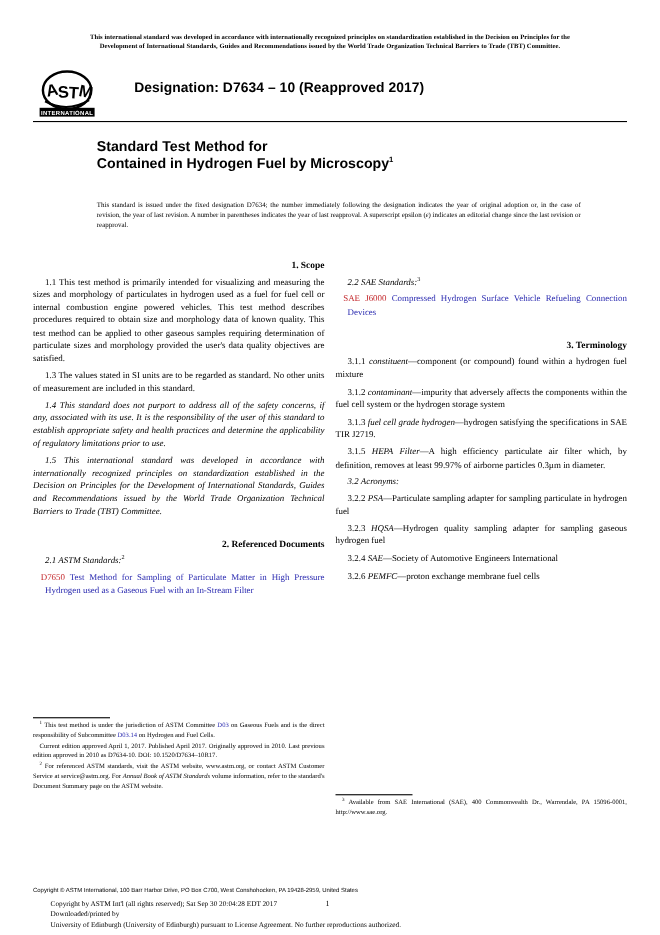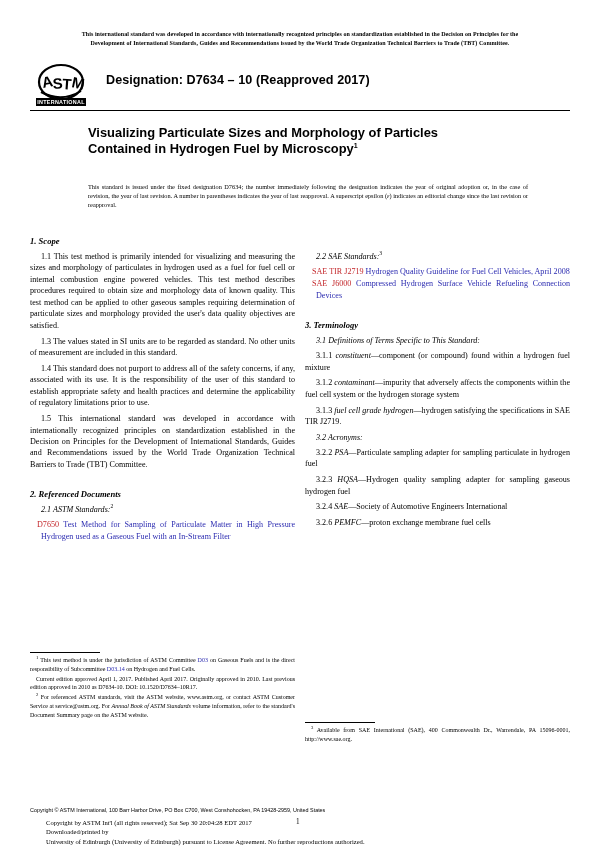--- a/index.html
+++ b/index.html
@@ -45,21 +45,21 @@
   }
   .astm-logo {
     position: absolute;
     left: 0; top: 0;
     width: 62px;
     height: 46px;
   }
   .astm-logo svg { display: block; }
   .designation {
     position: absolute;
-    left: 76px;
+    left: 92px;
     top: 11px;
     font-family: "Liberation Sans", "DejaVu Sans", sans-serif;
     font-size: 12.6px;
     font-weight: bold;
     letter-spacing: 0.005em;
   }
   .hrule {
     position: absolute;
     left: 30px;
     top: 110px;
@@ -108,32 +108,31 @@
     text-justify: inter-word;
   }
   .col-left  { left: 30px; }
   .col-right { left: 305px; }
 
   h2.sec {
     font-size: 8.6px;
     font-weight: bold;
     margin: 0 0 3.5px 0;
     padding: 0;
-    text-align: left;
+    text-align: right;
     line-height: 11.5px;
-    font-style: italic;
   }
   h2.sec.spaced { margin-top: 19px; }
 
   p.para {
     margin: 0 0 4.4px 0;
     text-indent: 11px;
   }
   p.para i, span.it { font-style: italic; }
-  p.para.allital { }
+  p.para.allital { font-style: italic; }
 
   p.subhead {
     margin: 0 0 3.4px 0;
     text-indent: 11px;
     font-style: italic;
   }
   p.subhead sup { font-style: normal; font-size: 5.6px; vertical-align: super; line-height: 0; }
 
   
   p.ref {
@@ -224,21 +223,21 @@
         </g>
         <rect x="6" y="36" width="50" height="8" fill="#000"></rect>
         <text x="31" y="42.4" text-anchor="middle" font-family="Liberation Sans, sans-serif" font-size="5.4" font-weight="bold" fill="#fff" letter-spacing="0.3">INTERNATIONAL</text>
       </svg>
     </div>
     <div class="designation">Designation: D7634 – 10 (Reapproved 2017)</div>
   </div>
   <div class="hrule"></div>
 
   <div class="title-block">
-    <div>Visualizing Particulate Sizes and Morphology of Particles</div>
+    <div>Standard Test Method for</div>
     <div><span>Contained in Hydrogen Fuel by Microscopy</span><sup>1</sup></div>
   </div>
 
   <div class="fixed-note">
     <span>This standard is issued under the fixed designation D7634; the number immediately following the designation indicates the year of original adoption or, in the case of revision, the year of last revision. A number in parentheses indicates the year of last reapproval. A superscript epsilon (</span><i>ε</i><span>) indicates an editorial change since the last revision or reapproval.</span>
   </div>
 
   <div class="col col-left">
 
     <h2 class="sec">1. Scope</h2>
@@ -260,36 +259,32 @@
   </div>
 
   <div class="col col-right">
 
     <p class="subhead" style="text-indent:0; font-style:normal; margin-bottom:4.0px;">
       <span class="ref-ttl">&nbsp;</span>
     </p>
 
     <p class="subhead"><span>2.2 SAE Standards:</span><sup>3</sup></p>
 
-    <p class="ref">
-      <span class="ref-id">SAE TIR J2719</span>
-      <span class="ref-ttl">Hydrogen Quality Guideline for Fuel Cell Vehicles, April 2008</span>
-    </p>
     <p class="ref last">
       <span class="ref-id">SAE J6000</span>
       <span class="ref-ttl">Compressed Hydrogen Surface Vehicle Refueling Connection Devices</span>
     </p>
 
     <h2 class="sec spaced">3. Terminology</h2>
 
-    <p class="subhead">3.1 Definitions of Terms Specific to This Standard:</p>
 
     <p class="para"><span>3.1.1</span> <i>constituent</i><span>—component (or compound) found within a hydrogen fuel mixture</span></p>
     <p class="para"><span>3.1.2</span> <i>contaminant</i><span>—impurity that adversely affects the components within the fuel cell system or the hydrogen storage system</span></p>
     <p class="para"><span>3.1.3</span> <i>fuel cell grade hydrogen</i><span>—hydrogen satisfying the specifications in SAE TIR J2719.</span></p>
+    <p class="para"><span>3.1.5</span> <i>HEPA Filter</i><span>—A high efficiency particulate air filter which, by definition, removes at least 99.97% of airborne particles 0.3µm in diameter.</span></p>
 
     <p class="subhead">3.2 Acronyms:</p>
 
     <p class="para"><span>3.2.2</span> <i>PSA</i><span>—Particulate sampling adapter for sampling particulate in hydrogen fuel</span></p>
     <p class="para"><span>3.2.3</span> <i>HQSA</i><span>—Hydrogen quality sampling adapter for sampling gaseous hydrogen fuel</span></p>
     <p class="para"><span>3.2.4</span> <i>SAE</i><span>—Society of Automotive Engineers International</span></p>
     <p class="para"><span>3.2.6</span> <i>PEMFC</i><span>—proton exchange membrane fuel cells</span></p>
 
   </div>
 

